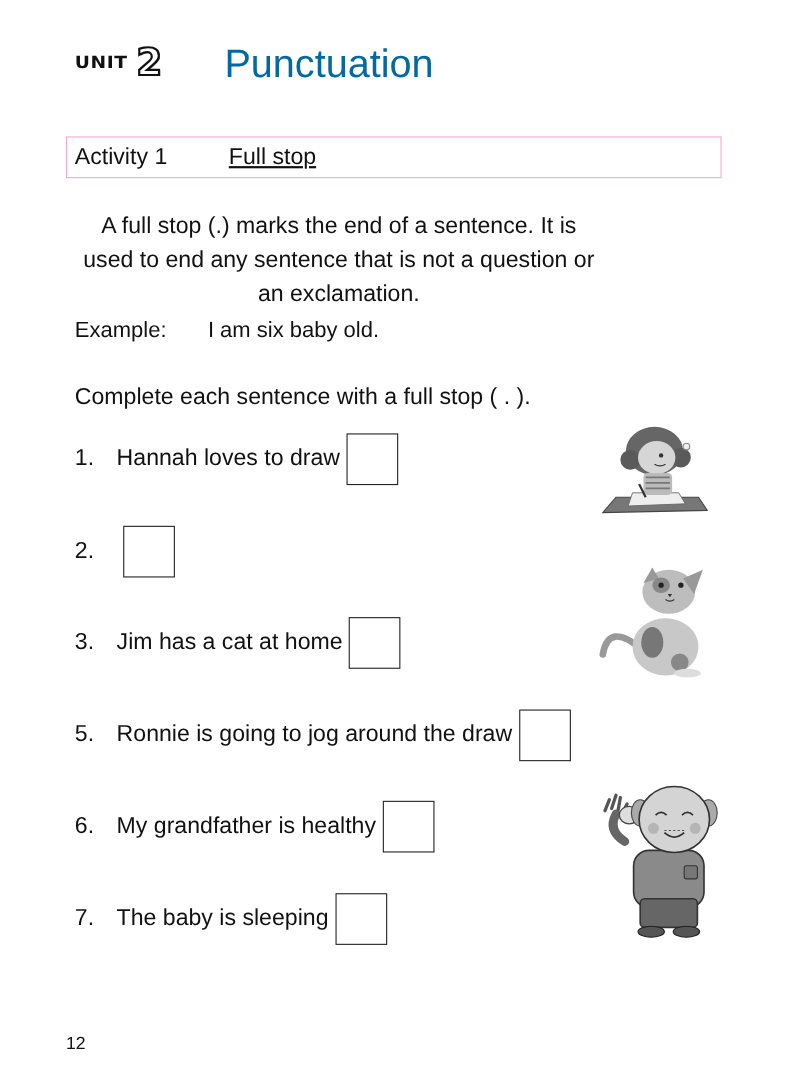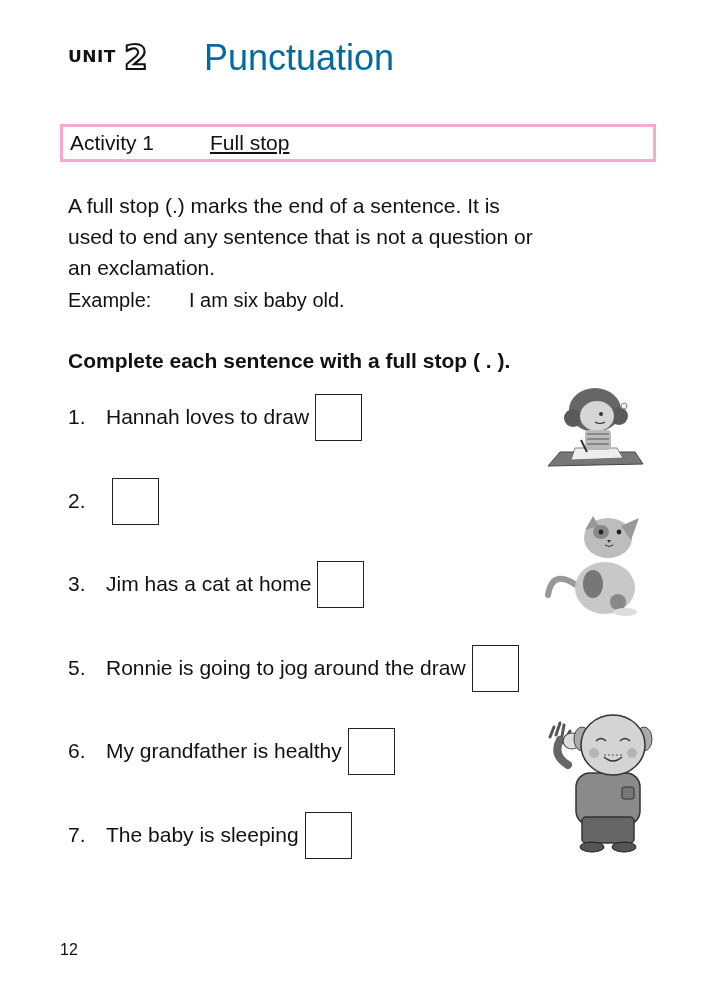--- a/index.html
+++ b/index.html
@@ -17,33 +17,33 @@
     .unit-num {
       margin-left: 8px; font-family: "DejaVu Sans", sans-serif; font-weight: 900;
       font-size: 34px; color: #fff; line-height: 1;
       -webkit-text-stroke: 2px #111; text-shadow: 1px 1px 0 #555;
     }
     .page-title {
       position: absolute; left: 204px; top: 37px; font-size: 36px; font-weight: 400; color: #0369a1;
     }
     .activity-box {
       position: absolute; left: 60px; top: 124px; width: 596px; height: 38px;
-      border: 3px solid #f9a8d4; box-sizing: border-box; display: flex; align-items: center;
+      border: 1px solid #f9a8d4; box-sizing: border-box; display: flex; align-items: center;
     }
     .activity-num { margin-left: 7px; font-size: 21px; }
     .activity-name { position: absolute; left: 147px; font-size: 21px; text-decoration: underline; }
     .intro {
-      position: absolute; left: 68px; top: 190px; width: 480px; font-size: 21px; line-height: 31px;
+      position: absolute; left: 68px; top: 190px; width: 480px; font-size: 21px; line-height: 31px; text-align: center;
     }
     .example {
       position: absolute; left: 68px; top: 289px; font-size: 20px;
     }
     .example .ex-text { position: absolute; left: 121px; white-space: nowrap; }
     .instruction {
-      position: absolute; left: 68px; top: 349px; font-size: 21px; white-space: nowrap; font-weight: bold;
+      position: absolute; left: 68px; top: 349px; font-size: 21px; white-space: nowrap;
     }
     .q-row {
       position: absolute; left: 68px; height: 48px; display: flex; align-items: center; font-size: 21px; white-space: nowrap;
     }
     .q-num { width: 38px; }
     .q-text { }
     .q-box {
       width: 47px; height: 47px; border: 1.5px solid #222; box-sizing: border-box; margin-left: 6px; background: #fff;
     }
     .illus { position: absolute; }

